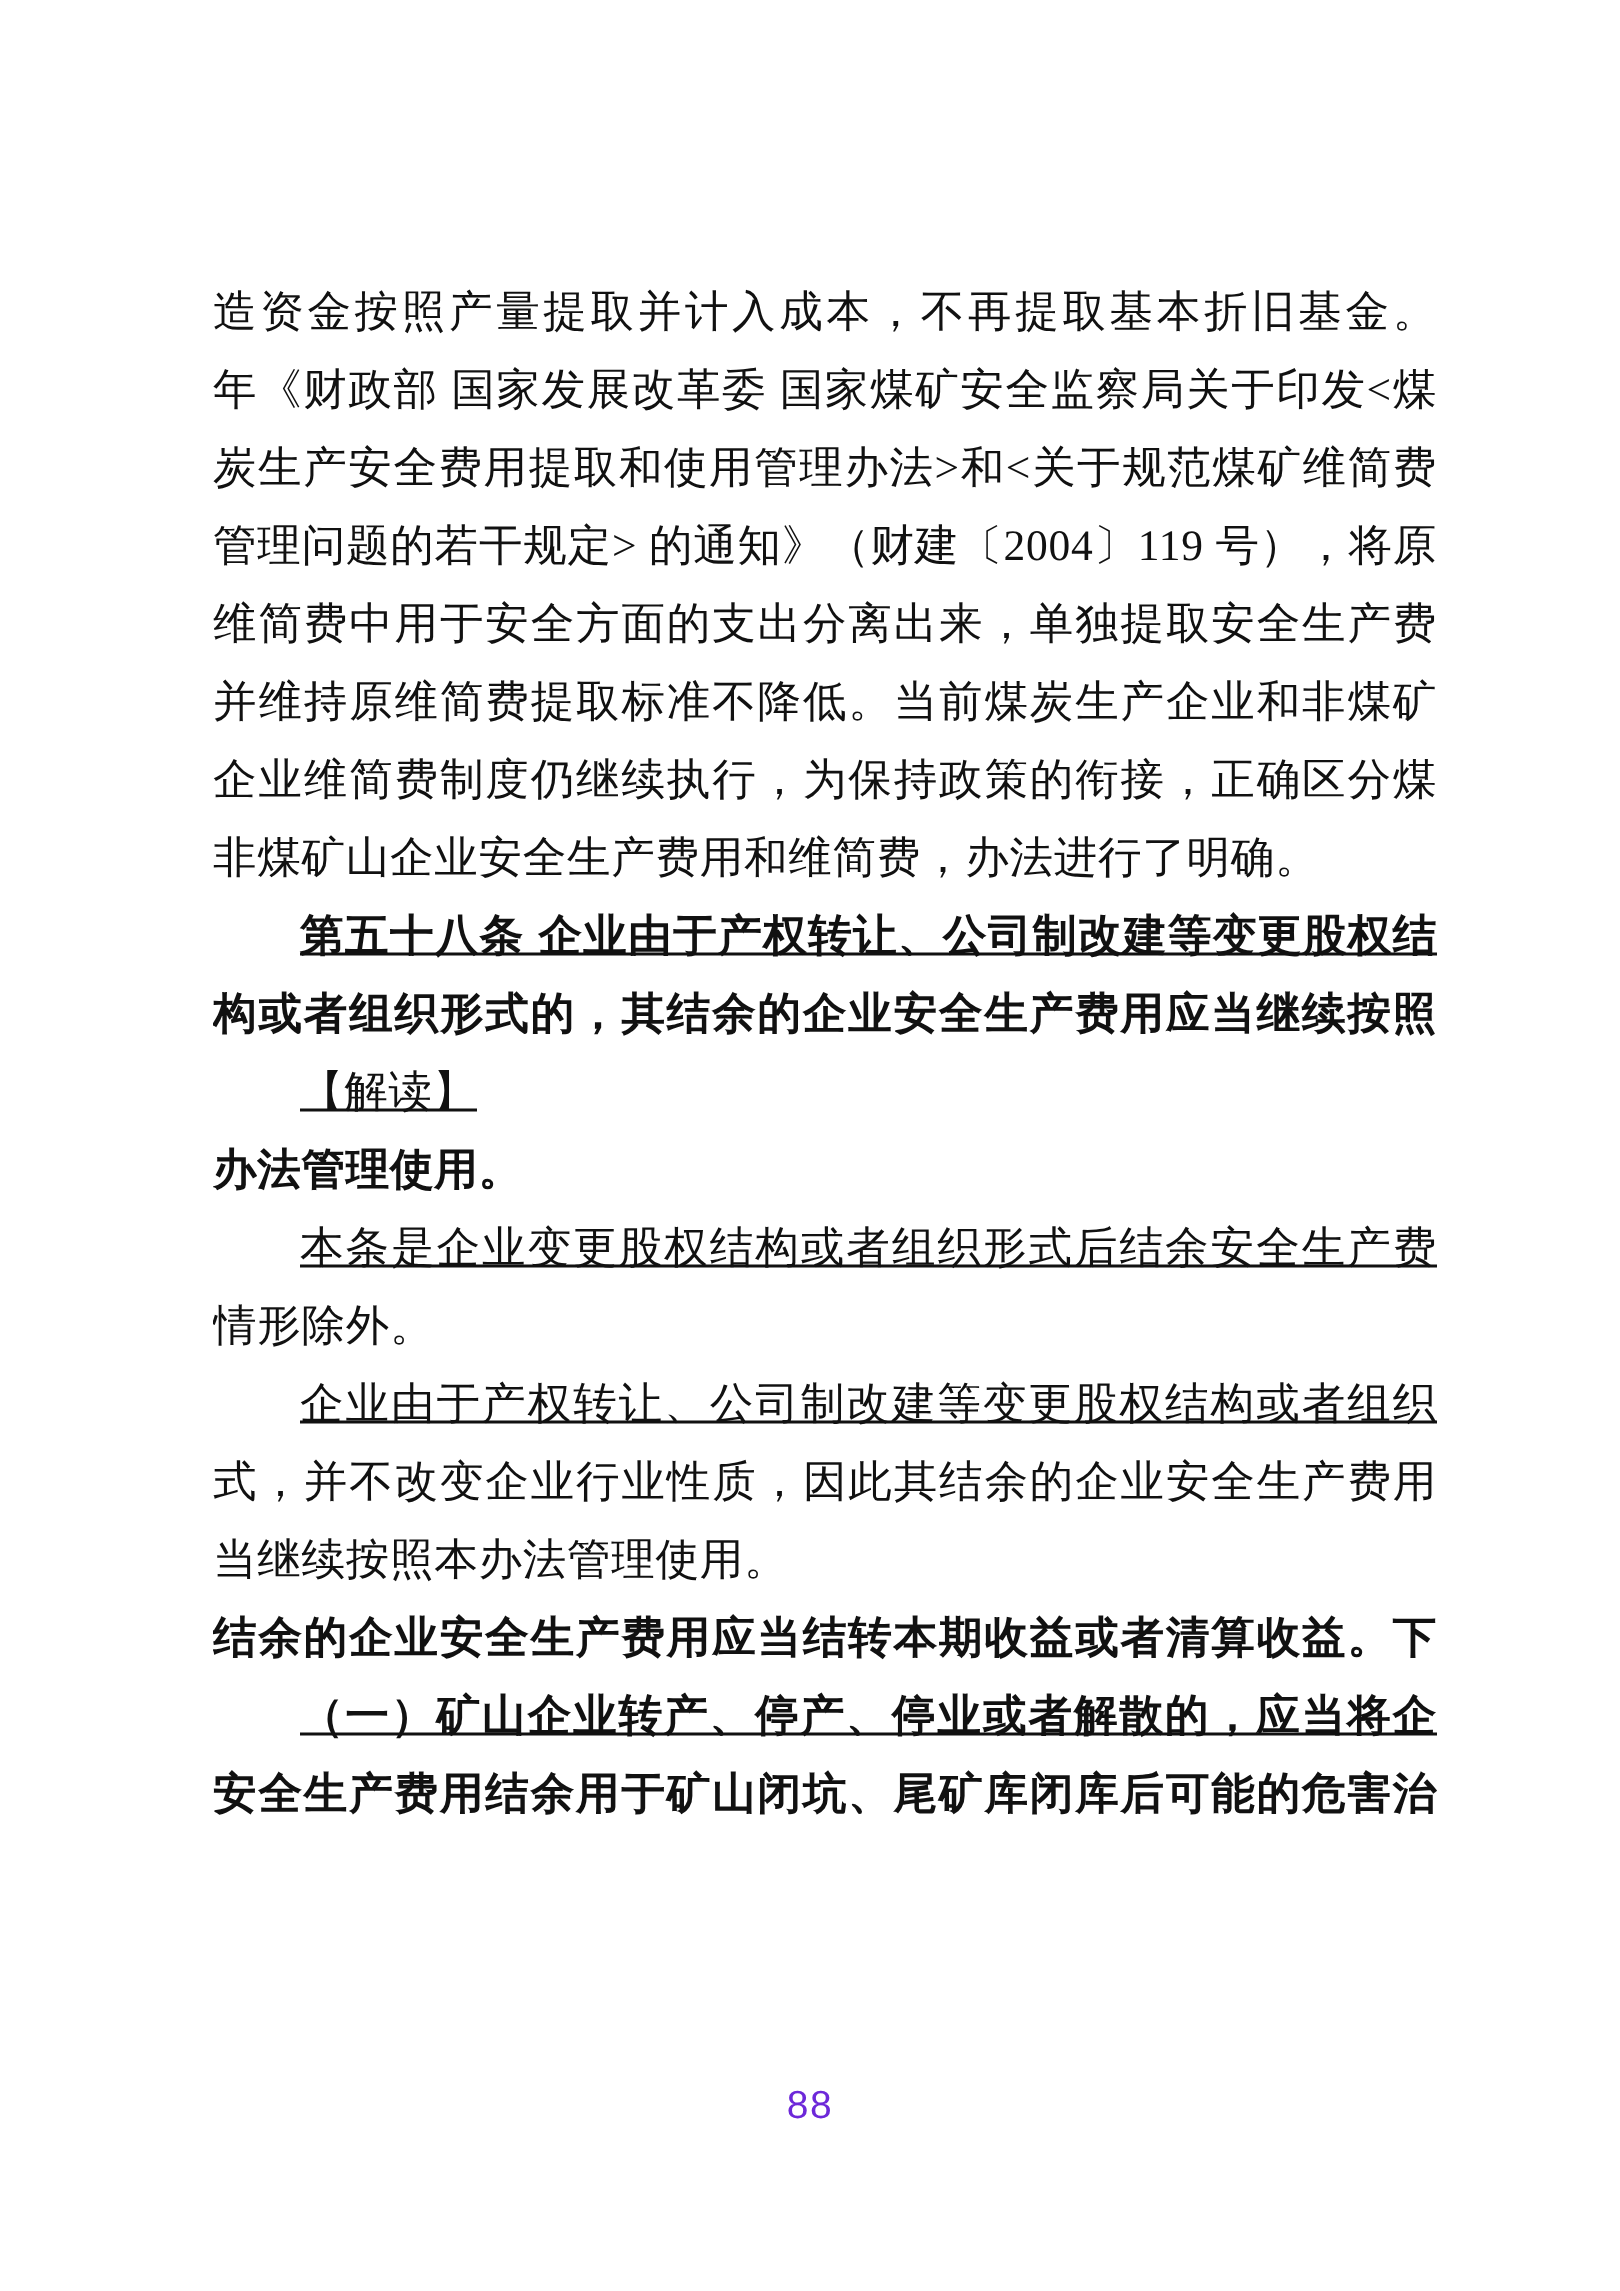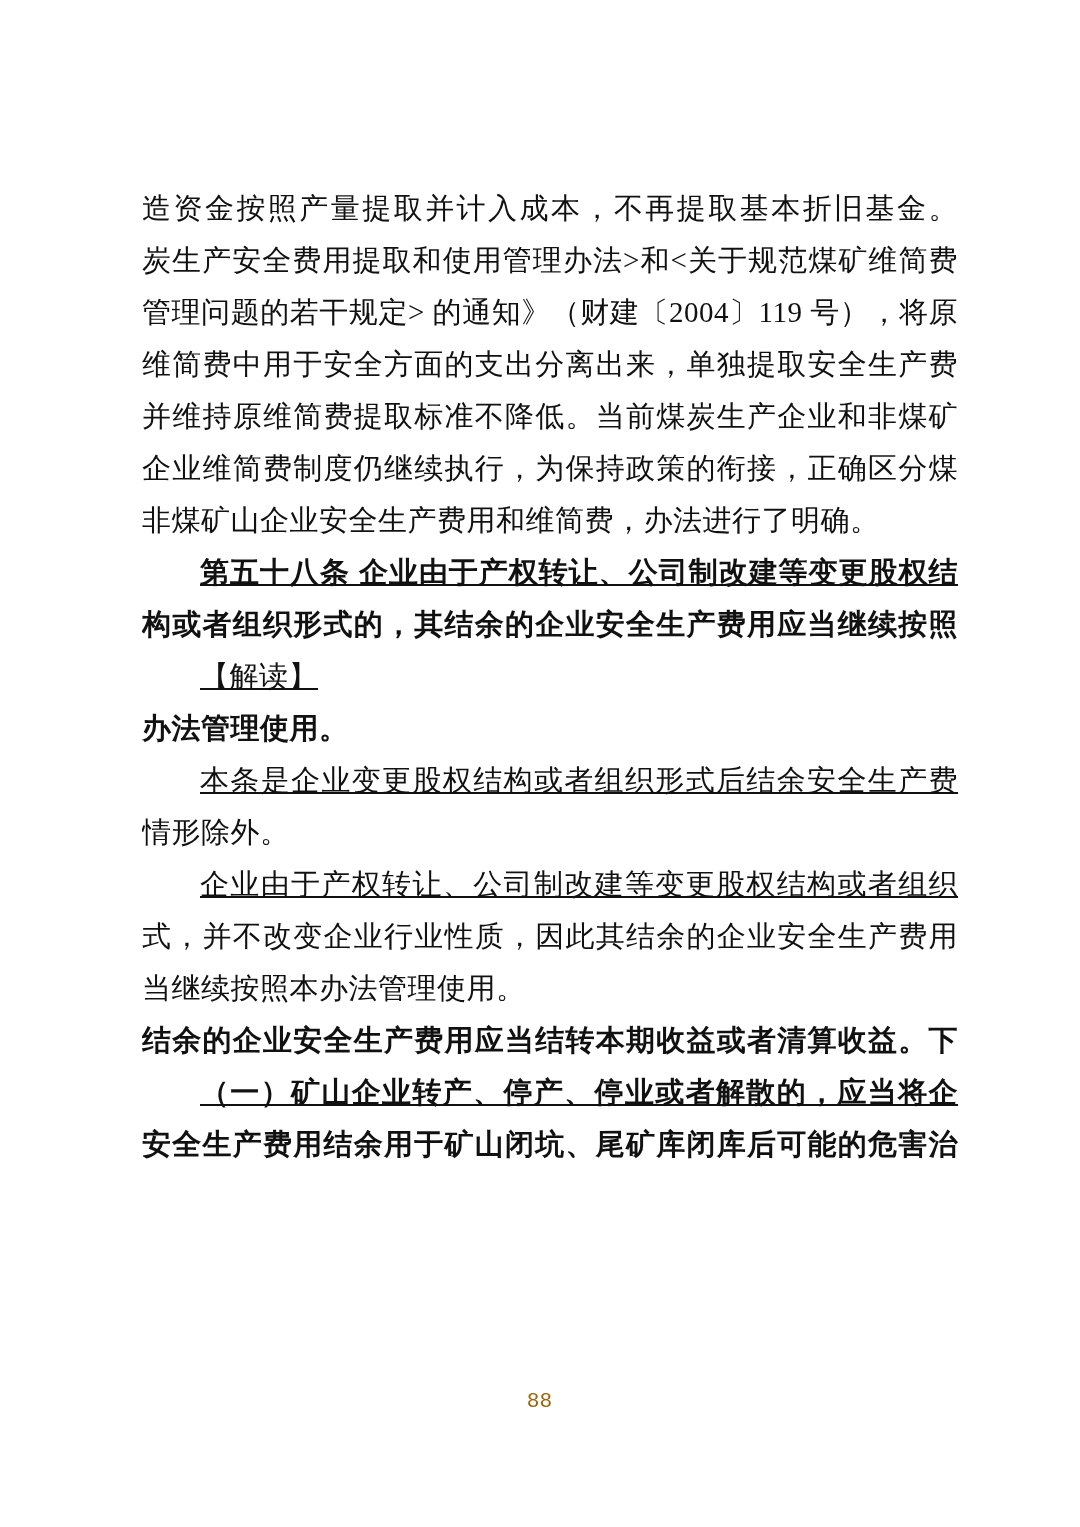--- a/index.html
+++ b/index.html
@@ -46,31 +46,32 @@
     text-align: left;
     text-align-last: left;
   }
   .page-number {
     position: absolute;
     left: 0;
     top: 1388px;
     width: 100%;
     text-align: center;
     font-family: "Liberation Sans", "DejaVu Sans", sans-serif;
-    font-size: 21px;
-    color: #a16207;
+    font-size: 26px;
+    color: #6d28d9;
     letter-spacing: 1px;
   }
 </style>
 </head>
 <body>
 
 <div class="page">
   <div class="content">
       <div class="line">造资金按照产量提取并计入成本，不再提取基本折旧基金。2004</div>
+      <div class="line">年《财政部 国家发展改革委 国家煤矿安全监察局关于印发&lt;煤</div>
       <div class="line">炭生产安全费用提取和使用管理办法&gt;和&lt;关于规范煤矿维简费</div>
       <div class="line">管理问题的若干规定&gt; 的通知》（财建〔2004〕119 号），将原</div>
       <div class="line">维简费中用于安全方面的支出分离出来，单独提取安全生产费用，</div>
       <div class="line">并维持原维简费提取标准不降低。当前煤炭生产企业和非煤矿山</div>
       <div class="line">企业维简费制度仍继续执行，为保持政策的衔接，正确区分煤炭、</div>
       <div class="line para-end">非煤矿山企业安全生产费用和维简费，办法进行了明确。</div>
       <div class="line bold indent">第五十八条 企业由于产权转让、公司制改建等变更股权结</div>
       <div class="line bold">构或者组织形式的，其结余的企业安全生产费用应当继续按照本</div>
       <div class="line indent para-end">【解读】</div>
       <div class="line bold para-end">办法管理使用。</div>

